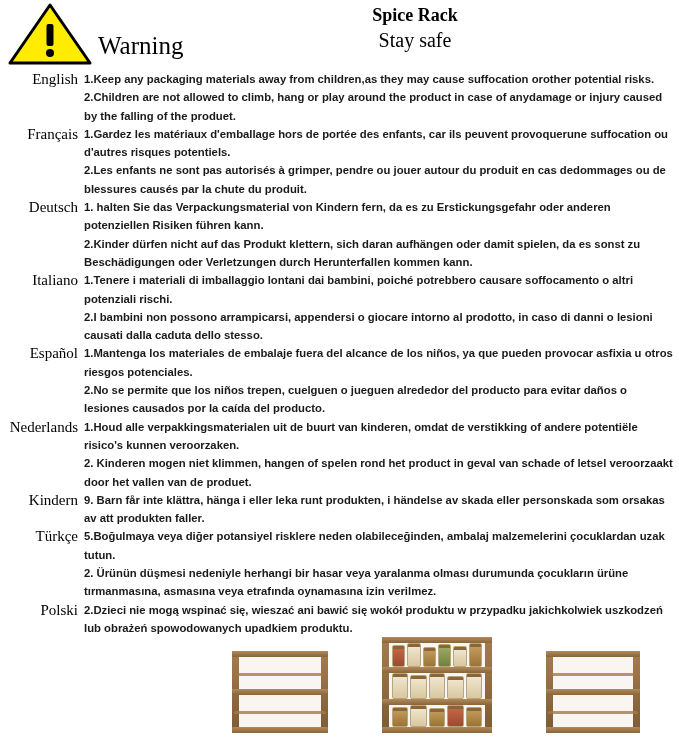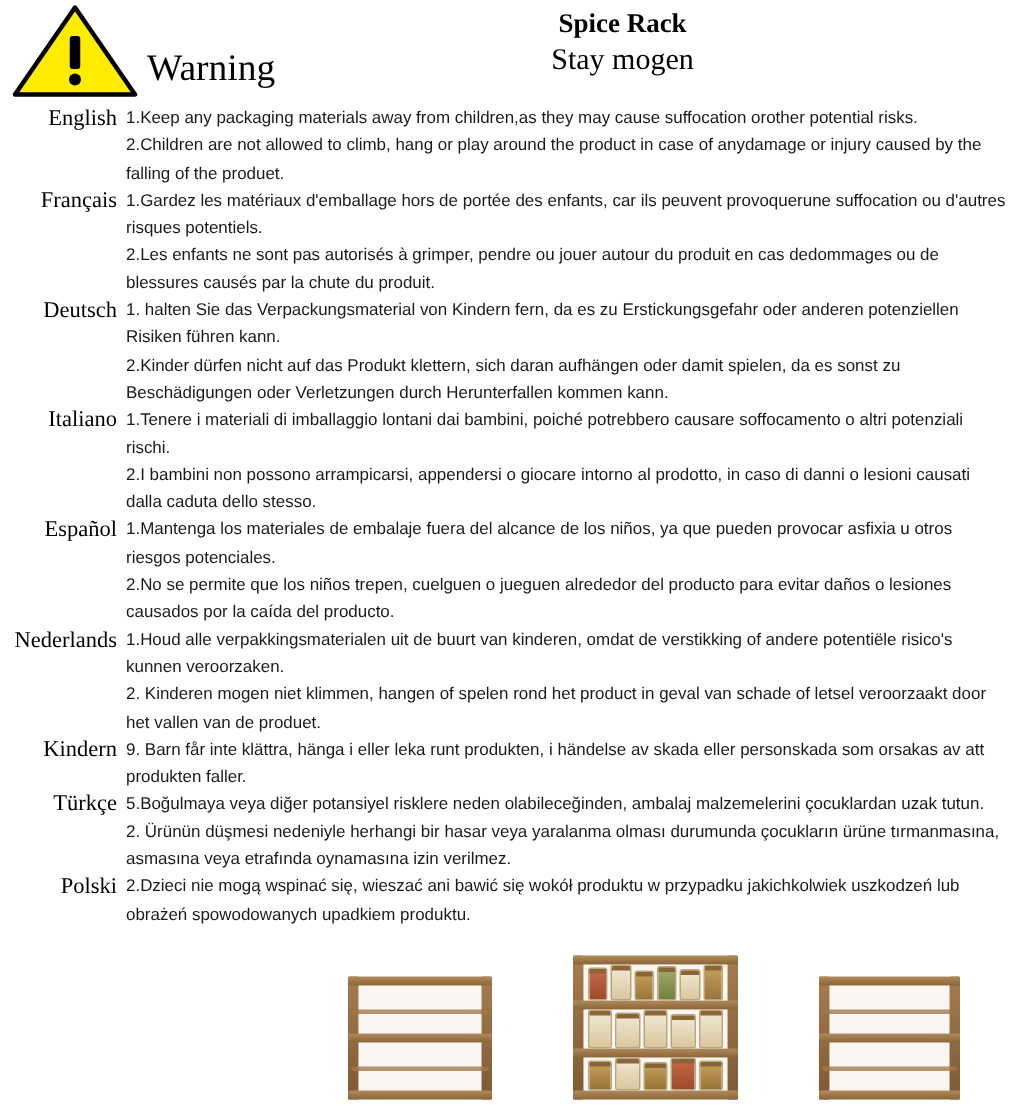--- a/index.html
+++ b/index.html
@@ -81,20 +81,21 @@
     padding-right: 6px;
     padding-top: 1px;
     white-space: nowrap;
   }
   .lang-body {
     flex: 1 1 auto;
     font-size: 11.3px;
     font-family: "Liberation Sans", sans-serif;
     line-height: 1.62;
     color: #1a1a1a;
+    font-weight: bold;
   }
   .lang-body p {
     margin: 0;
   }
 
   
   .products {
     position: absolute;
     left: 0;
     bottom: 0;
@@ -177,21 +178,21 @@
 
   <div class="header">
     <svg class="warn-sign" viewBox="0 0 84 64">
       <polygon points="42,3 82,61 2,61" fill="#ffec00" stroke="#000000" stroke-width="3" stroke-linejoin="round"></polygon>
       <rect x="38.5" y="22" width="7" height="22" rx="2" fill="#000000"></rect>
       <circle cx="42" cy="51" r="4" fill="#000000"></circle>
     </svg>
     <div class="warn-label">Warning</div>
     <div class="title-block">
       <div class="title-main">Spice Rack</div>
-      <div class="title-sub">Stay mogen</div>
+      <div class="title-sub">Stay safe</div>
     </div>
   </div>
 
   <div class="langs">
 
     <div class="lang-row">
       <div class="lang-name">English</div>
       <div class="lang-body">
         <p>1.Keep any packaging materials away from children,as they may cause suffocation orother potential risks.</p>
         <p>2.Children are not allowed to climb, hang or play around the product in case of anydamage or injury caused by the falling of the produet.</p>

